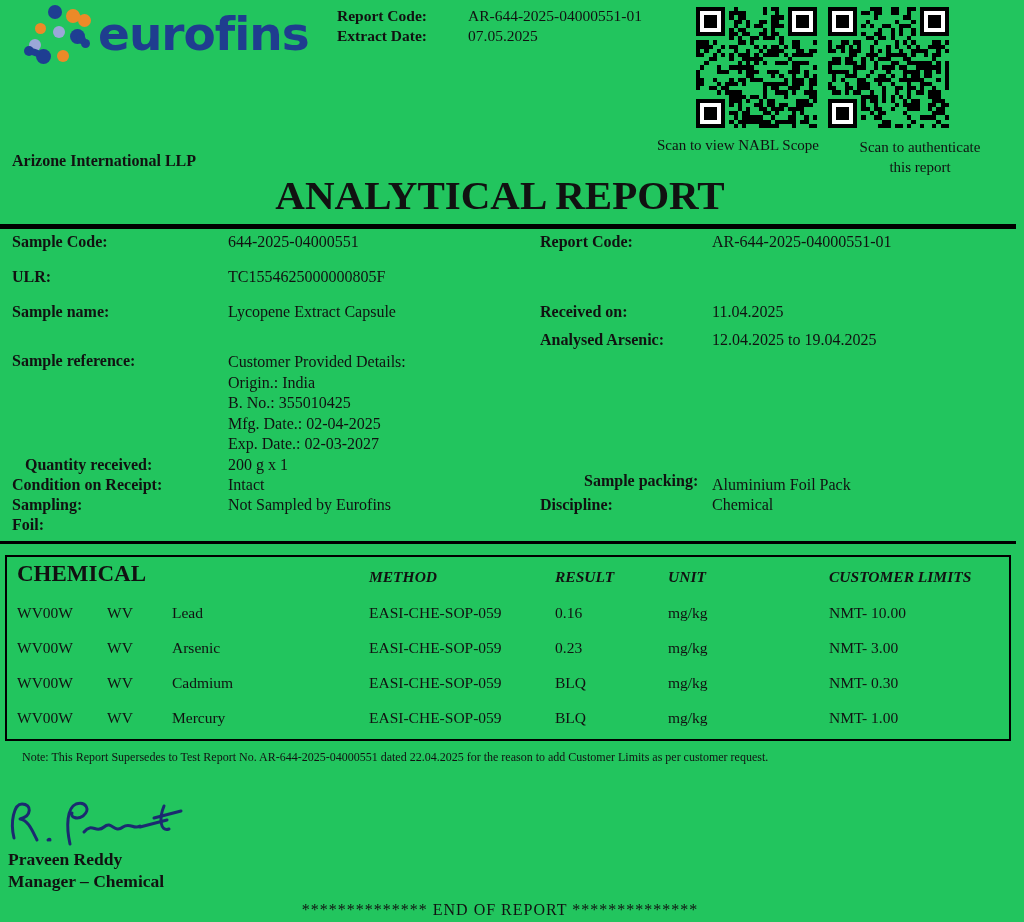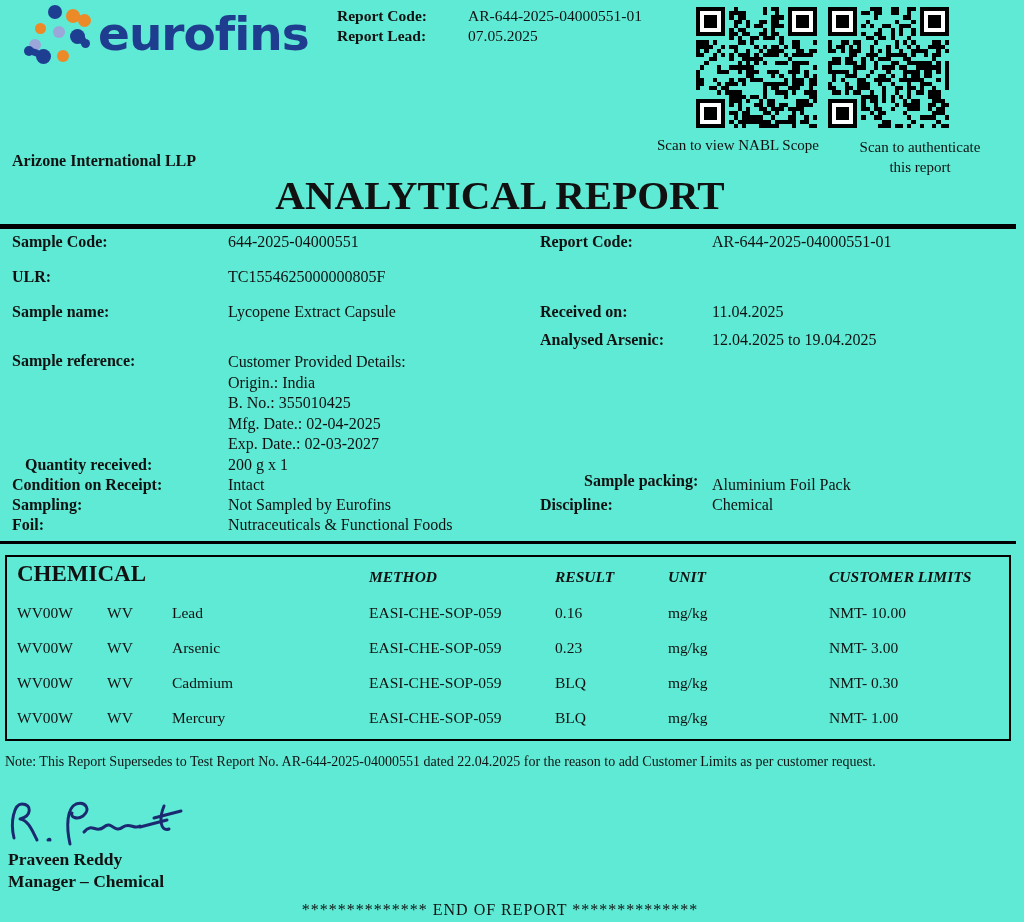--- a/index.html
+++ b/index.html
@@ -1,17 +1,17 @@
 <!DOCTYPE html>
 <html><head>
 <meta charset="utf-8">
 <style>
   html,body{margin:0;padding:0;background:#e8e8e8;}
   #page{
-    position:relative;width:1024px;height:922px;background:#5eead4;
+    position:relative;width:1024px;height:922px;background:#22c55e;
     font-family:"Liberation Serif", serif;color:#111;overflow:hidden;
     margin:0 auto;
   }
   .abs{position:absolute;}
   .b{font-weight:bold;}
   .lbl{font-weight:bold;font-size:16px;}
   .val{font-size:16px;}
   
   #logo{top:2px;left:12px;width:310px;height:64px;display:flex;align-items:center;}
   #logo-dots{position:relative;width:84px;height:62px;flex:none;}
@@ -26,21 +26,21 @@
   .hdr-lbl{font-weight:bold;font-size:15.5px;line-height:20px;}
   .hdr-val{font-size:15.5px;line-height:20px;}
   .qr{width:121px;height:121px;}
   .qr svg{width:100%;height:100%;shape-rendering:crispEdges;}
   .qr-caption{font-size:15px;text-align:center;line-height:20px;}
   #title{top:171px;left:0;width:1000px;text-align:center;font-size:41px;font-weight:bold;letter-spacing:0;}
   .rule{background:#000;}
   #results-box{left:5px;top:555px;width:1002px;height:182px;border:2px solid #000;}
   .tbl-hdr{font-weight:bold;font-style:italic;font-size:15.5px;}
   .tbl-cell{font-size:15.5px;}
-  #note{top:745px;left:5px;width:966px;font-size:14px;line-height:33px;}
+  #note{top:745px;left:22px;width:966px;font-size:12px;line-height:24px;}
   #sig-name{top:849px;left:8px;font-size:17.5px;font-weight:bold;}
   #sig-title{top:871px;left:8px;font-size:17.5px;font-weight:bold;}
   #footer-line{top:901px;left:0;width:1000px;text-align:center;font-size:16px;letter-spacing:1px;}
 </style>
 </head>
 <body>
 
 <div id="page">
 
   <div id="logo" class="abs">
@@ -58,21 +58,21 @@
       <i class="dot-blue" style="left:12px;top:43px;width:10px;height:10px;"></i>
       <i class="dot-blue" style="left:24px;top:46px;width:15px;height:15px;"></i>
       <i class="dot-blue" style="left:18px;top:46px;width:10px;height:7px;border-radius:4px;transform:rotate(20deg);"></i>
       <i class="dot-orange" style="left:45px;top:47px;width:12px;height:12px;"></i>
     </span>
     <span id="logo-text">eurofins</span>
   </div>
 
   <div class="abs hdr-lbl" style="top:6px;left:337px;">Report Code:</div>
   <div class="abs hdr-val" style="top:6px;left:468px;">AR-644-2025-04000551-01</div>
-  <div class="abs hdr-lbl" style="top:26px;left:337px;">Report Lead:</div>
+  <div class="abs hdr-lbl" style="top:26px;left:337px;">Extract Date:</div>
   <div class="abs hdr-val" style="top:26px;left:468px;">07.05.2025</div>
 
   <div class="abs qr" style="top:7px;left:696px;">
     <svg viewBox="0 0 29 29" class="qr-svg" xmlns="http://www.w3.org/2000/svg" fill="#000">
         <rect x="9" y="0" width="1" height="1"></rect>
         <rect x="16" y="0" width="1" height="1"></rect>
         <rect x="18" y="0" width="1" height="1"></rect>
         <rect x="19" y="0" width="1" height="1"></rect>
         <rect x="8" y="1" width="1" height="1"></rect>
         <rect x="9" y="1" width="1" height="1"></rect>
@@ -745,21 +745,20 @@
   <div class="abs lbl" style="top:456px;left:0;margin-left:25px;">Quantity received:</div>
   <div class="abs val" style="top:456px;left:228px;">200 g x 1</div>
 
   <div class="abs lbl" style="top:476px;left:12px;">Condition on Receipt:</div>
   <div class="abs val" style="top:476px;left:228px;">Intact</div>
 
   <div class="abs lbl" style="top:496px;left:12px;">Sampling:</div>
   <div class="abs val" style="top:496px;left:228px;">Not Sampled by Eurofins</div>
 
   <div class="abs lbl" style="top:516px;left:12px;">Foil:</div>
-  <div class="abs val" style="top:516px;left:228px;">Nutraceuticals &amp; Functional Foods</div>
 
   <div class="abs lbl" style="top:233px;left:540px;">Report Code:</div>
   <div class="abs val" style="top:233px;left:712px;">AR-644-2025-04000551-01</div>
 
   <div class="abs lbl" style="top:303px;left:540px;">Received on:</div>
   <div class="abs val" style="top:303px;left:712px;text-align:center;">11.04.2025</div>
 
   <div class="abs lbl" style="top:331px;left:540px;">Analysed Arsenic:</div>
   <div class="abs val" style="top:331px;left:712px;">12.04.2025 to 19.04.2025</div>
 

